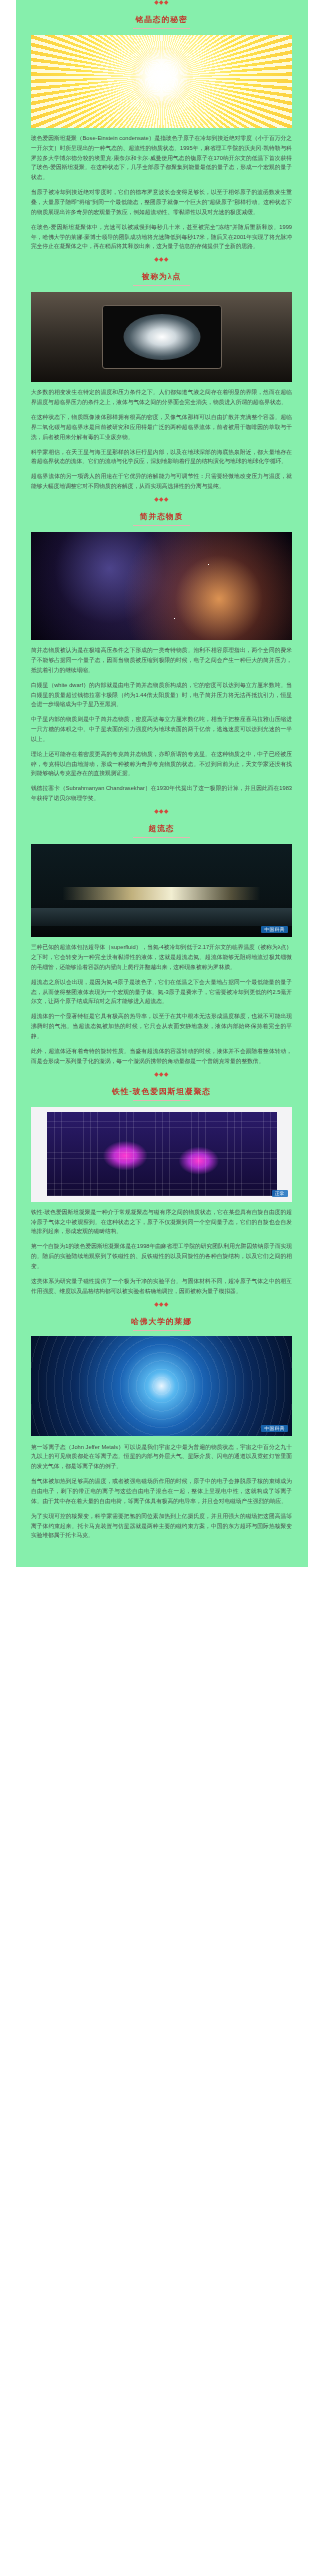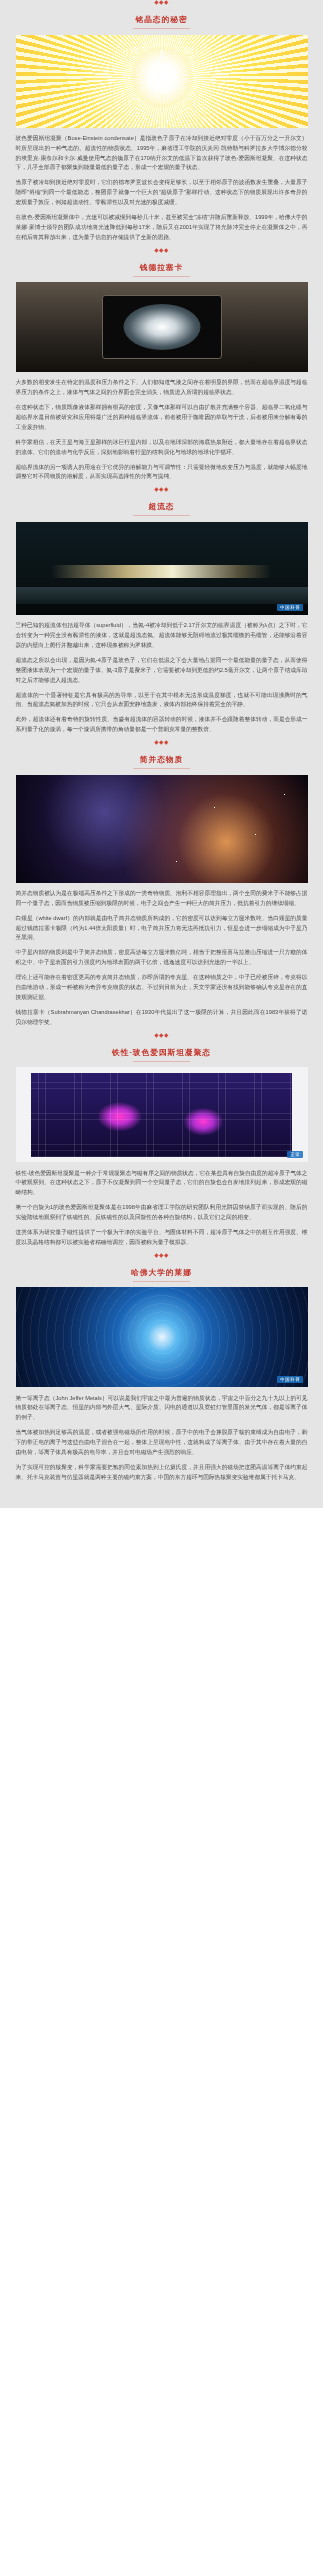--- a/index.html
+++ b/index.html
@@ -6,23 +6,23 @@
     margin: 0;
     padding: 0;
     background: #ffffff;
   }
   body {
     width: 323px;
     font-family: "Liberation Sans", sans-serif;
     color: #3b3b3b;
   }
   .page {
-    width: 323px;
+    width: 292px;
     margin: 0 auto;
-    background: #e5e5e5;
+    background: #86efac;
     padding: 0 0 20.6px 0;
     box-sizing: border-box;
   }
   .section {
     padding: 0 15.5px;
     box-sizing: border-box;
   }
   .section-title {
     text-align: center;
     font-size: 7.7px;
@@ -200,62 +200,62 @@
     <div class="figure fig-burst">
       <div class="glow"></div>
     </div>
     <p class="para">玻色爱因斯坦凝聚（Bose-Einstein condensate）是指玻色子原子在冷却到接近绝对零度（小于百万分之一开尔文）时所呈现出的一种气态的、超流性的物质状态。1995年，麻省理工学院的沃夫冈·凯特勒与科罗拉多大学博尔德分校的埃里克·康奈尔和卡尔·威曼使用气态的铷原子在170纳开尔文的低温下首次获得了玻色-爱因斯坦凝聚。在这种状态下，几乎全部原子都聚集到能量最低的量子态，形成一个宏观的量子状态。</p>
     <p class="para">当原子被冷却到接近绝对零度时，它们的德布罗意波长会变得足够长，以至于相邻原子的波函数发生重叠，大量原子随即"坍缩"到同一个最低能态，整团原子就像一个巨大的"超级原子"那样行动。这种状态下的物质展现出许多奇异的宏观量子效应，例如超流动性、零黏滞性以及对光速的极度减缓。</p>
     <p class="para">在玻色-爱因斯坦凝聚体中，光速可以被减慢到每秒几十米，甚至被完全"冻结"并随后重新释放。1999年，哈佛大学的莱娜·豪博士领导的团队成功地将光速降低到每秒17米，随后又在2001年实现了将光脉冲完全停止在凝聚体之中，再在稍后将其释放出来，这为量子信息的存储提供了全新的思路。</p>
   </div>
 
   <div class="section">
     <div class="title-mark">◆◆◆</div>
-    <div class="section-title">钱德拉塞卡</div>
+    <div class="section-title">被称为λ点</div>
     <div class="title-rule"></div>
     <div class="figure fig-lab">
       <div class="scope"></div>
     </div>
     <p class="para">大多数的相变发生在特定的温度和压力条件之下。人们都知道气液之间存在着明显的界限，然而在超临界温度与超临界压力的条件之上，液体与气体之间的分界面会完全消失，物质进入所谓的超临界状态。</p>
     <p class="para">在这种状态下，物质既像液体那样拥有很高的密度，又像气体那样可以自由扩散并充满整个容器。超临界二氧化碳与超临界水是目前被研究和应用得最广泛的两种超临界流体，前者被用于咖啡因的萃取与干洗，后者被用来分解有毒的工业废弃物。</p>
     <p class="para">科学家相信，在天王星与海王星那样的冰巨行星内部，以及在地球深部的海底热泉附近，都大量地存在着超临界状态的流体。它们的流动与化学反应，深刻地影响着行星的结构演化与地球的地球化学循环。</p>
     <p class="para">超临界流体的另一项诱人的用途在于它优异的溶解能力与可调节性：只需要轻微地改变压力与温度，就能够大幅度地调整它对不同物质的溶解度，从而实现高选择性的分离与提纯。</p>
-  </div>
-
-  <div class="section">
-    <div class="title-mark">◆◆◆</div>
-    <div class="section-title">超流态</div>
-    <div class="title-rule"></div>
-    <div class="figure fig-bench">
-      <div class="beam"></div>
-      <div class="rail"></div>
-      <div class="badge">中国科普</div>
-    </div>
-    <p class="para">三种已知的超流体包括超导体（superfluid），当氦-4被冷却到低于2.17开尔文的临界温度（被称为λ点）之下时，它会转变为一种完全没有黏滞性的液体，这就是超流态氦。超流体能够无阻碍地流过极其细微的毛细管，还能够沿着容器的内壁向上爬行并翻越出来，这种现象被称为罗林膜。</p>
-    <p class="para">超流态之所以会出现，是因为氦-4原子是玻色子，它们在低温之下会大量地占据同一个最低能量的量子态，从而使得整团液体表现为一个宏观的量子体。氦-3原子是费米子，它需要被冷却到更低的约2.5毫开尔文，让两个原子结成库珀对之后才能够进入超流态。</p>
-    <p class="para">超流体的一个显著特征是它具有极高的热导率，以至于在其中根本无法形成温度梯度，也就不可能出现沸腾时的气泡。当超流态氦被加热的时候，它只会从表面安静地蒸发，液体内部始终保持着完全的平静。</p>
-    <p class="para">此外，超流体还有着奇特的旋转性质。当盛有超流体的容器转动的时候，液体并不会跟随着整体转动，而是会形成一系列量子化的漩涡，每一个漩涡所携带的角动量都是一个普朗克常量的整数倍。</p>
   </div>
 
   <div class="section">
     <div class="title-mark">◆◆◆</div>
     <div class="section-title">简并态物质</div>
     <div class="title-rule"></div>
     <div class="figure fig-nebula">
       <div class="stars"></div>
     </div>
     <p class="para">简并态物质被认为是在极端高压条件之下形成的一类奇特物质。泡利不相容原理指出，两个全同的费米子不能够占据同一个量子态，因而当物质被压缩到极限的时候，电子之间会产生一种巨大的简并压力，抵抗着引力的继续塌缩。</p>
     <p class="para">白矮星（white dwarf）的内部就是由电子简并态物质所构成的，它的密度可以达到每立方厘米数吨。当白矮星的质量超过钱德拉塞卡极限（约为1.44倍太阳质量）时，电子简并压力将无法再抵抗引力，恒星会进一步塌缩成为中子星乃至黑洞。</p>
     <p class="para">中子星内部的物质则是中子简并态物质，密度高达每立方厘米数亿吨，相当于把整座喜马拉雅山压缩进一只方糖的体积之中。中子星表面的引力强度约为地球表面的两千亿倍，逃逸速度可以达到光速的一半以上。</p>
     <p class="para">理论上还可能存在着密度更高的夸克简并态物质，亦即所谓的夸克星。在这种物质之中，中子已经被压碎，夸克得以自由地游动，形成一种被称为奇异夸克物质的状态。不过到目前为止，天文学家还没有找到能够确认夸克星存在的直接观测证据。</p>
     <p class="para">钱德拉塞卡（Subrahmanyan Chandrasekhar）在1930年代提出了这一极限的计算，并且因此而在1983年获得了诺贝尔物理学奖。</p>
   </div>
 
   <div class="section">
     <div class="title-mark">◆◆◆</div>
+    <div class="section-title">超流态</div>
+    <div class="title-rule"></div>
+    <div class="figure fig-bench">
+      <div class="beam"></div>
+      <div class="rail"></div>
+      <div class="badge">中国科普</div>
+    </div>
+    <p class="para">三种已知的超流体包括超导体（superfluid），当氦-4被冷却到低于2.17开尔文的临界温度（被称为λ点）之下时，它会转变为一种完全没有黏滞性的液体，这就是超流态氦。超流体能够无阻碍地流过极其细微的毛细管，还能够沿着容器的内壁向上爬行并翻越出来，这种现象被称为罗林膜。</p>
+    <p class="para">超流态之所以会出现，是因为氦-4原子是玻色子，它们在低温之下会大量地占据同一个最低能量的量子态，从而使得整团液体表现为一个宏观的量子体。氦-3原子是费米子，它需要被冷却到更低的约2.5毫开尔文，让两个原子结成库珀对之后才能够进入超流态。</p>
+    <p class="para">超流体的一个显著特征是它具有极高的热导率，以至于在其中根本无法形成温度梯度，也就不可能出现沸腾时的气泡。当超流态氦被加热的时候，它只会从表面安静地蒸发，液体内部始终保持着完全的平静。</p>
+    <p class="para">此外，超流体还有着奇特的旋转性质。当盛有超流体的容器转动的时候，液体并不会跟随着整体转动，而是会形成一系列量子化的漩涡，每一个漩涡所携带的角动量都是一个普朗克常量的整数倍。</p>
+  </div>
+
+  <div class="section">
+    <div class="title-mark">◆◆◆</div>
     <div class="section-title">铁性-玻色爱因斯坦凝聚态</div>
     <div class="title-rule"></div>
     <div class="figure fig-surface">
       <div class="plot">
         <div class="grid"></div>
       </div>
       <div class="badge">正常</div>
     </div>
     <p class="para">铁性-玻色爱因斯坦凝聚是一种介于常规凝聚态与磁有序之间的物质状态，它在某些具有自旋自由度的超冷原子气体之中被观察到。在这种状态之下，原子不仅凝聚到同一个空间量子态，它们的自旋也会自发地排列起来，形成宏观的磁畴结构。</p>
     <p class="para">第一个自旋为1的玻色爱因斯坦凝聚体是在1998年由麻省理工学院的研究团队利用光阱囚禁钠原子而实现的。随后的实验陆续地观察到了铁磁性的、反铁磁性的以及回旋性的各种自旋结构，以及它们之间的相变。</p>

